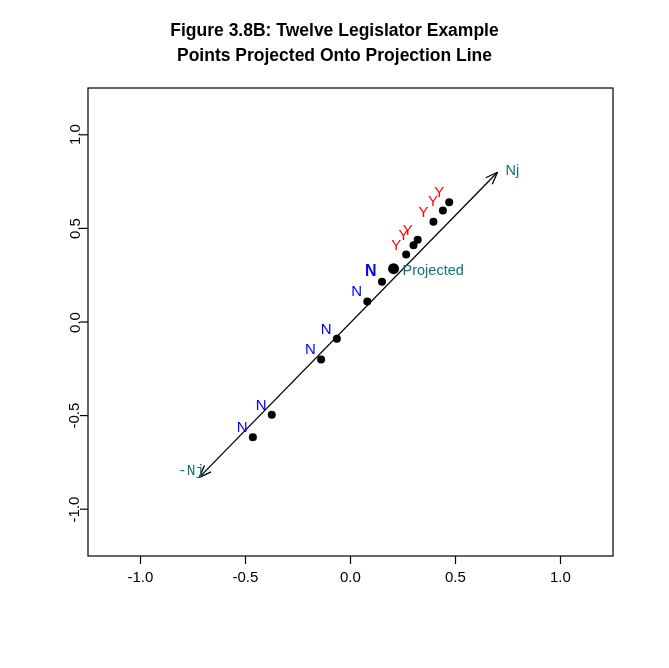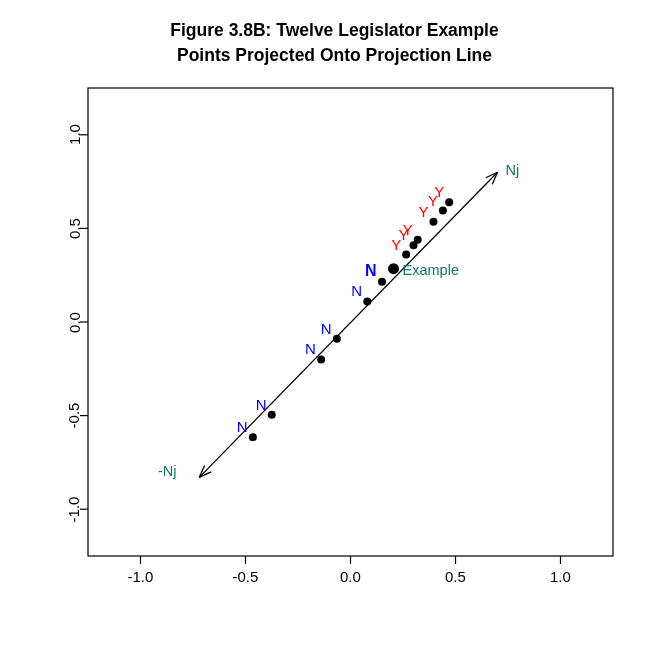--- a/index.html
+++ b/index.html
@@ -114,29 +114,29 @@
       <div class="axis-label" style="left: 232.5px; top: 568px;">-0.5</div>
       <div class="axis-label" style="left: 340px; top: 568px;">0.0</div>
       <div class="axis-label" style="left: 445px; top: 568px;">0.5</div>
       <div class="axis-label" style="left: 550px; top: 568px;">1.0</div>
       <div class="axis-label ylab" style="left: 61px; top: 500.7px;">-1.0</div>
       <div class="axis-label ylab" style="left: 61px; top: 407.1px;">-0.5</div>
       <div class="axis-label ylab" style="left: 63.5px; top: 313.5px;">0.0</div>
       <div class="axis-label ylab" style="left: 63.5px; top: 219.9px;">0.5</div>
       <div class="axis-label ylab" style="left: 63.5px; top: 126.3px;">1.0</div>
       <div class="annot" style="left: 505.5px; top: 162.24px;">Nj</div>
-      <div class="annot" style="left: 158px; top: 463.376px;">-Nj</div>
+      <div class="annot" style="left: 178px; top: 463.376px; font-family: Liberation Mono, monospace;">-Nj</div>
       <div class="pointlabel lab-N" style="left: 236.85px; top: 418.128px;">N</div>
       <div class="pointlabel lab-N" style="left: 255.75px; top: 395.664px;">N</div>
       <div class="pointlabel lab-N" style="left: 305.1px; top: 340.44px;">N</div>
       <div class="pointlabel lab-N" style="left: 320.85px; top: 319.848px;">N</div>
       <div class="pointlabel lab-N" style="left: 351.3px; top: 282.408px;">N</div>
       <div class="pointlabel lab-N lab-bold" style="left: 365px; top: 261.752px;">N</div>
       <div class="pointlabel lab-Y" style="left: 391.15px; top: 235.608px;">Y</div>
       <div class="pointlabel lab-Y" style="left: 398.5px; top: 226.248px;">Y</div>
       <div class="pointlabel lab-Y" style="left: 402.7px; top: 220.632px;">Y</div>
       <div class="pointlabel lab-Y" style="left: 418.45px; top: 202.848px;">Y</div>
       <div class="pointlabel lab-Y" style="left: 427.9px; top: 191.616px;">Y</div>
       <div class="pointlabel lab-Y" style="left: 434.2px; top: 183.192px;">Y</div>
-      <div class="annot" style="left: 402.55px; top: 261.648px;">Example</div>
+      <div class="annot" style="left: 402.55px; top: 261.648px;">Projected</div>
     </div>
 
 </div>
 
 </body></html>

